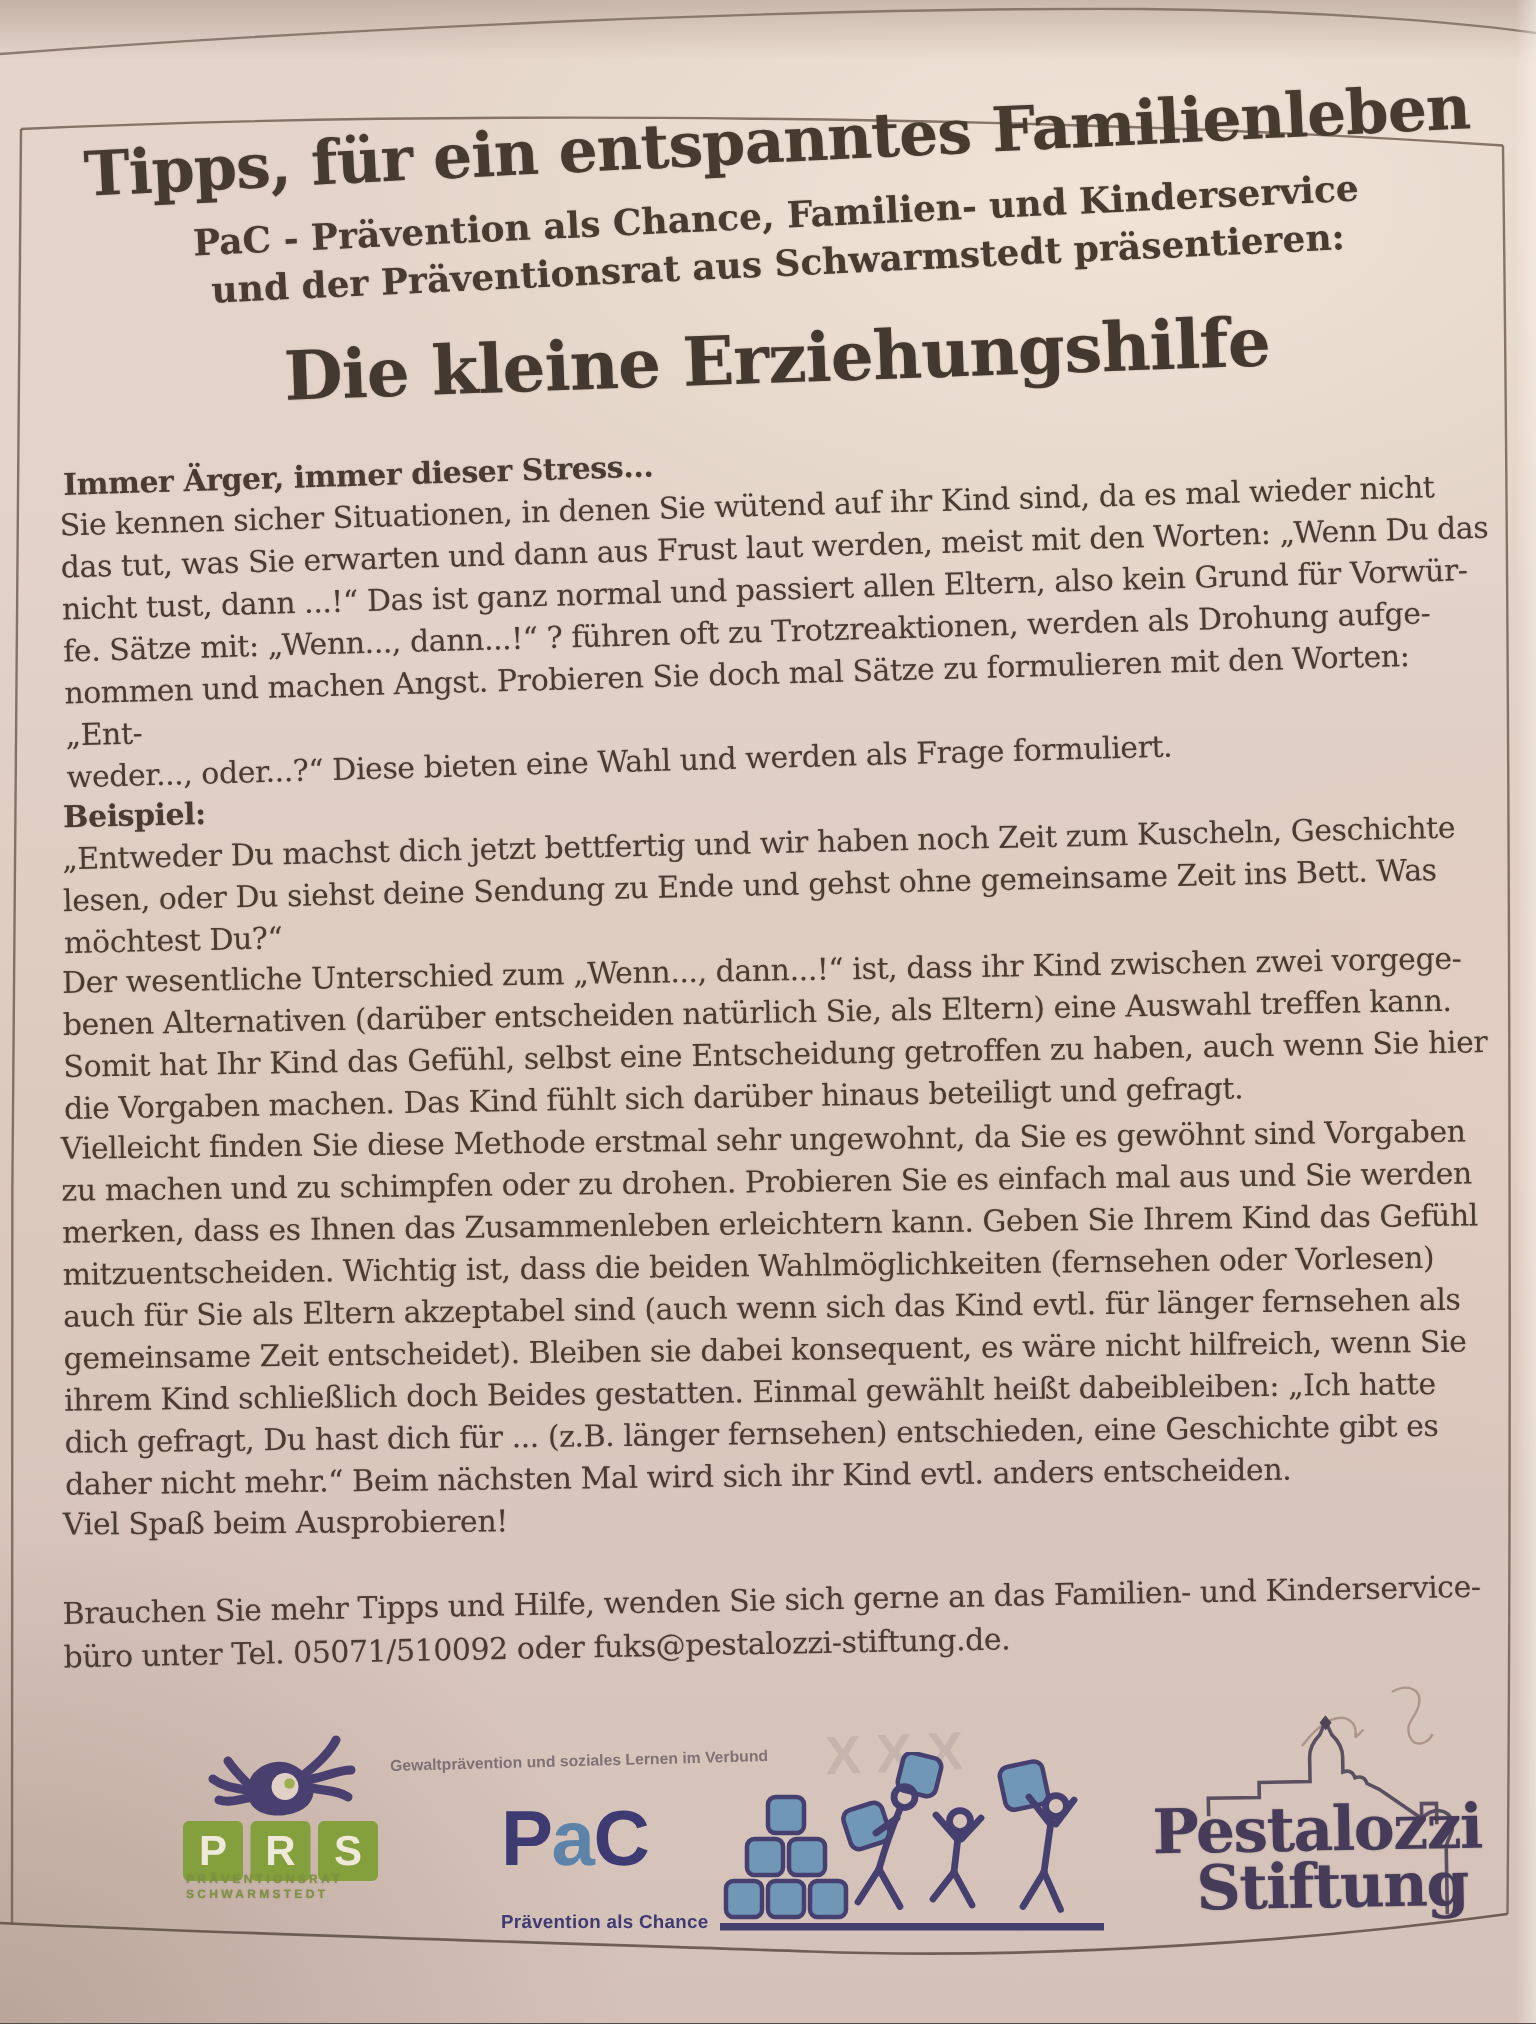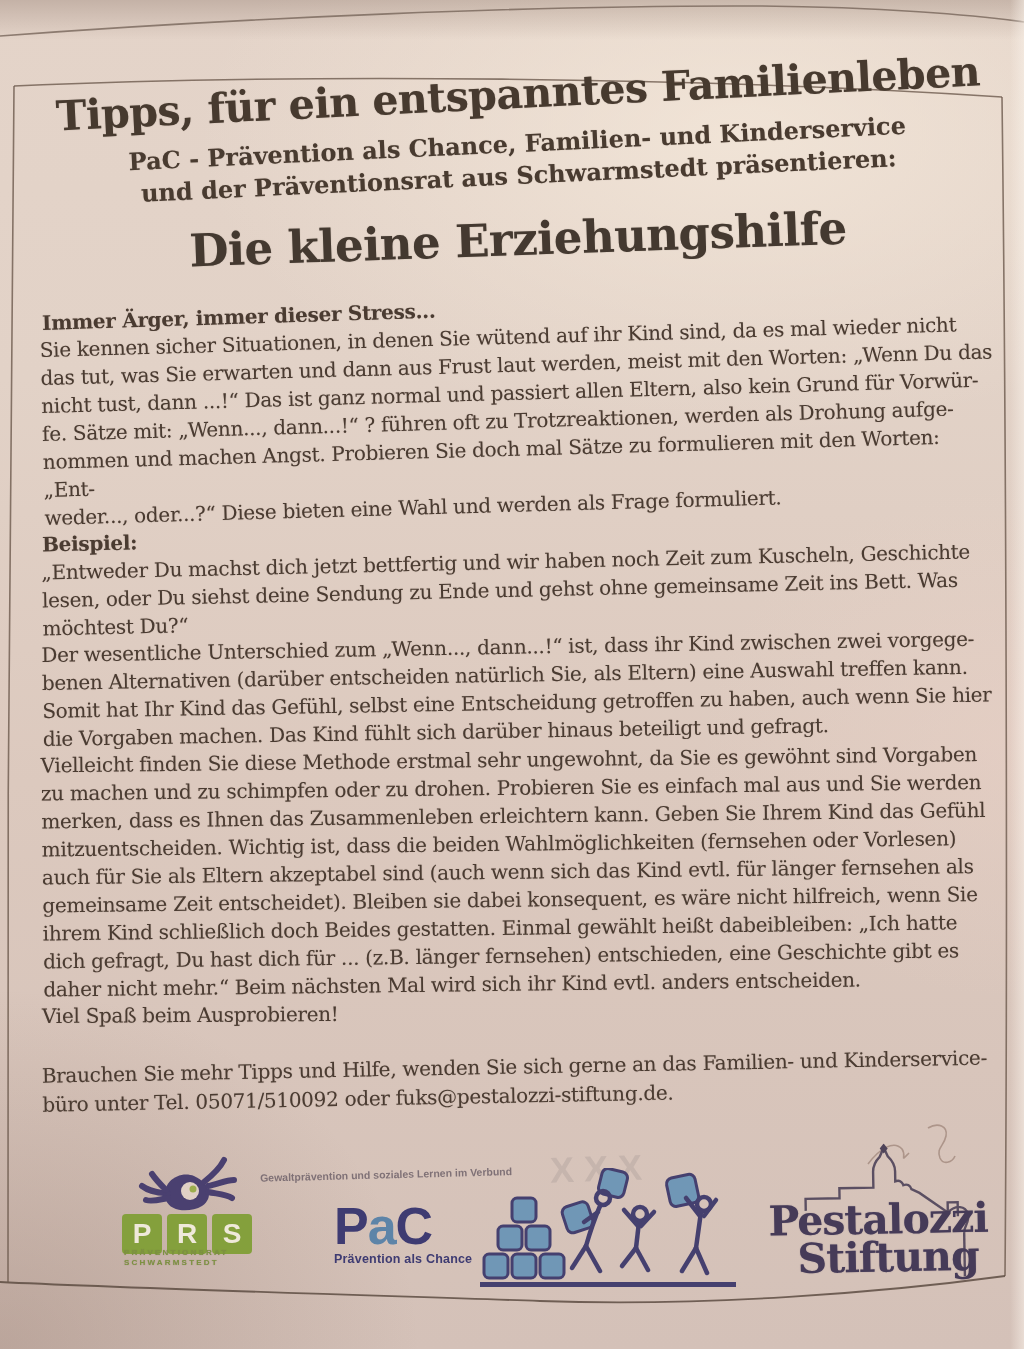--- a/index.html
+++ b/index.html
@@ -54,21 +54,21 @@
       font-family:"Liberation Sans",sans-serif;font-size:10.5px;font-weight:bold;
       color:#6a5d66;opacity:.8;transform:rotate(-1.5deg);}
   .watermark{position:absolute;left:508px;top:-12px;font-family:"Liberation Sans",sans-serif;
       font-size:36px;font-weight:bold;letter-spacing:10px;color:rgba(100,90,102,.14);
       transform:rotate(-2deg);}
   .pac{position:absolute;left:292px;top:40px;width:150px;text-align:left;
       font-family:"Liberation Sans",sans-serif;}
   .pac .word{font-size:52px;font-weight:bold;line-height:1;letter-spacing:-1px;}
   .pac .navy{color:#3e3b72;}
   .pac .blue{color:#5d84a8;}
-  .pac .tag{margin-top:0;font-size:12.5px;font-weight:bold;color:#3e3b72;letter-spacing:.2px;}
+  .pac .tag{margin-top:22px;font-size:12.5px;font-weight:bold;color:#3e3b72;letter-spacing:.2px;}
   .blocks{position:absolute;left:438px;top:8px;}
   .pesta{position:absolute;left:676px;top:-16px;width:276px;height:160px;transform:rotate(-1deg);}
   .pesta .txt{position:absolute;right:6px;top:58px;text-align:right;line-height:.92;
       font-weight:bold;color:#463b58;font-size:41px;letter-spacing:-1px;
       text-shadow:0 0 1px rgba(70,59,88,.5);}
   .pesta .txt .l2{padding-right:10px;}
 </style>
 </head>
 <body>
 

